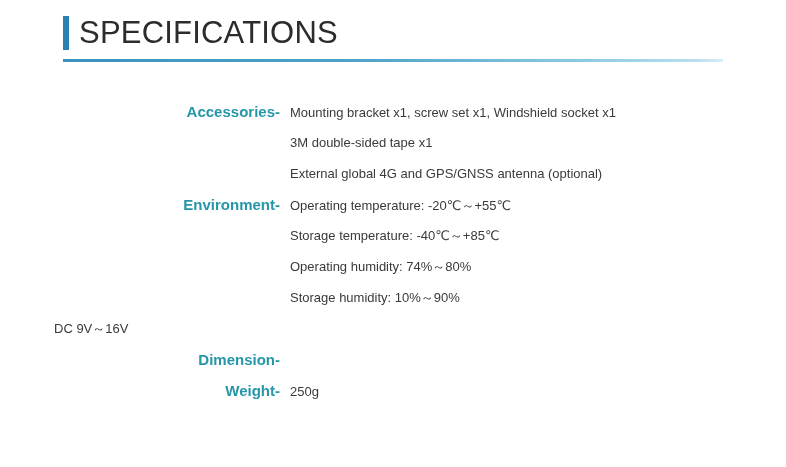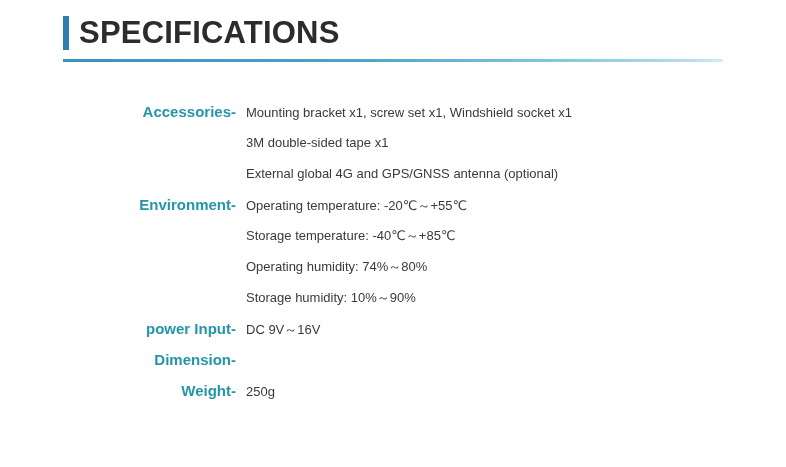--- a/index.html
+++ b/index.html
@@ -34,21 +34,21 @@
   }
   .title-bar {
     width: 6px;
     height: 34px;
     background: #2c7fb1;
     margin-right: 10px;
     flex: none;
   }
   .page-title {
     font-size: 31px;
-    font-weight: bold;
+    font-weight: normal;
     color: #2c2c2c;
     letter-spacing: 0.2px;
     line-height: 34px;
     white-space: nowrap;
   }
   .title-rule {
     position: absolute;
     left: 63px;
     top: 59px;
     width: 660px;
@@ -60,20 +60,21 @@
   .spec-table {
     position: absolute;
     left: 0;
     top: 96px;
     width: 786px;
   }
   .spec-row {
     display: flex;
     align-items: baseline;
     height: 31px;
+    margin-left: 44px;
   }
   .spec-label {
     width: 236px;
     flex: none;
     text-align: right;
     font-size: 15px;
     font-weight: bold;
     color: #2596a8;
     white-space: nowrap;
     line-height: 31px;
@@ -121,21 +122,20 @@
     </div>
     <div class="spec-row">
       <div class="spec-label"></div>
       <div class="spec-value">Operating humidity: 74%～80%</div>
     </div>
     <div class="spec-row">
       <div class="spec-label"></div>
       <div class="spec-value">Storage humidity: 10%～90%</div>
     </div>
     <div class="spec-row">
-      <div class="spec-label">power Input-</div>
       <div class="spec-value">DC 9V～16V</div>
     </div>
     <div class="spec-row">
       <div class="spec-label">Dimension-</div>
     </div>
     <div class="spec-row">
       <div class="spec-label">Weight-</div>
       <div class="spec-value">250g</div>
     </div>
   </div>

